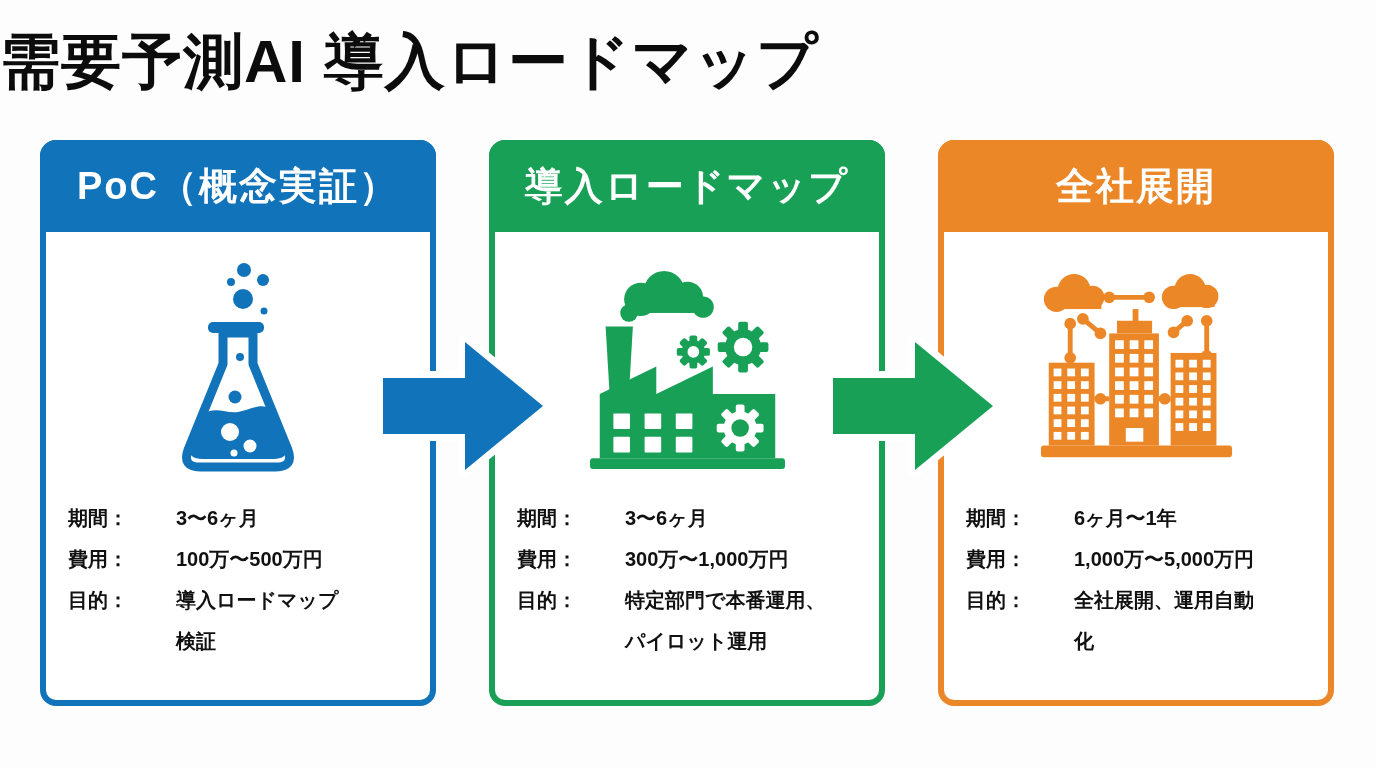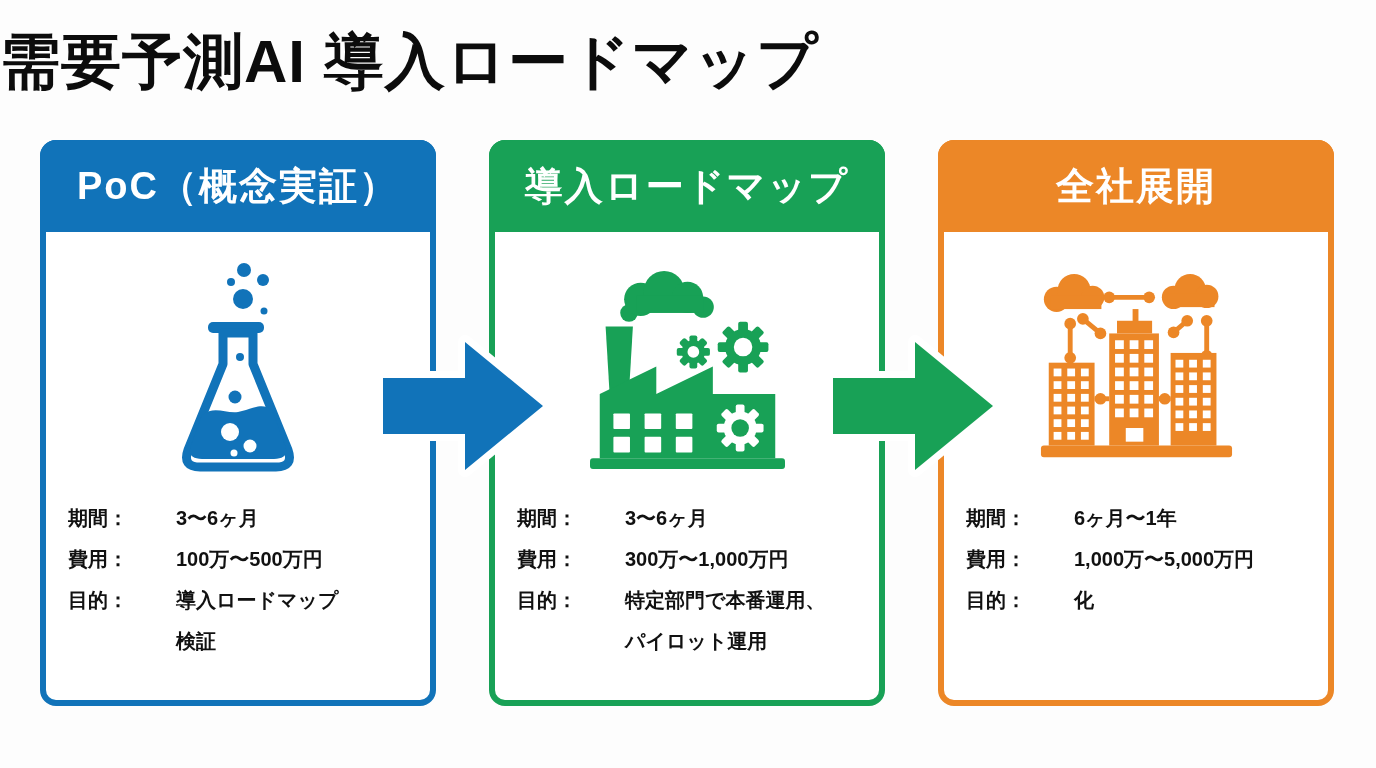--- a/index.html
+++ b/index.html
@@ -300,20 +300,21 @@
       </div>
       <div class="row">
         <span class="lab">費用：</span>
         <span class="val">
             <span class="vl">1,000万〜5,000万円</span>
           </span>
       </div>
       <div class="row">
         <span class="lab">目的：</span>
         <span class="val">
+            <span class="vl">全社展開、運用自動</span>
             <span class="vl">化</span>
           </span>
       </div>
     </div>
   </section>
 
   <svg class="arrow arrow-1" viewBox="-8 -8 176 144" aria-hidden="true">
     <polygon points="0,36 82,36 82,0 160,64 82,128 82,92 0,92" fill="#ffffff" stroke="#ffffff" stroke-width="14" stroke-linejoin="round"></polygon>
     <polygon points="0,36 82,36 82,0 160,64 82,128 82,92 0,92" fill="currentColor"></polygon>
   </svg>

